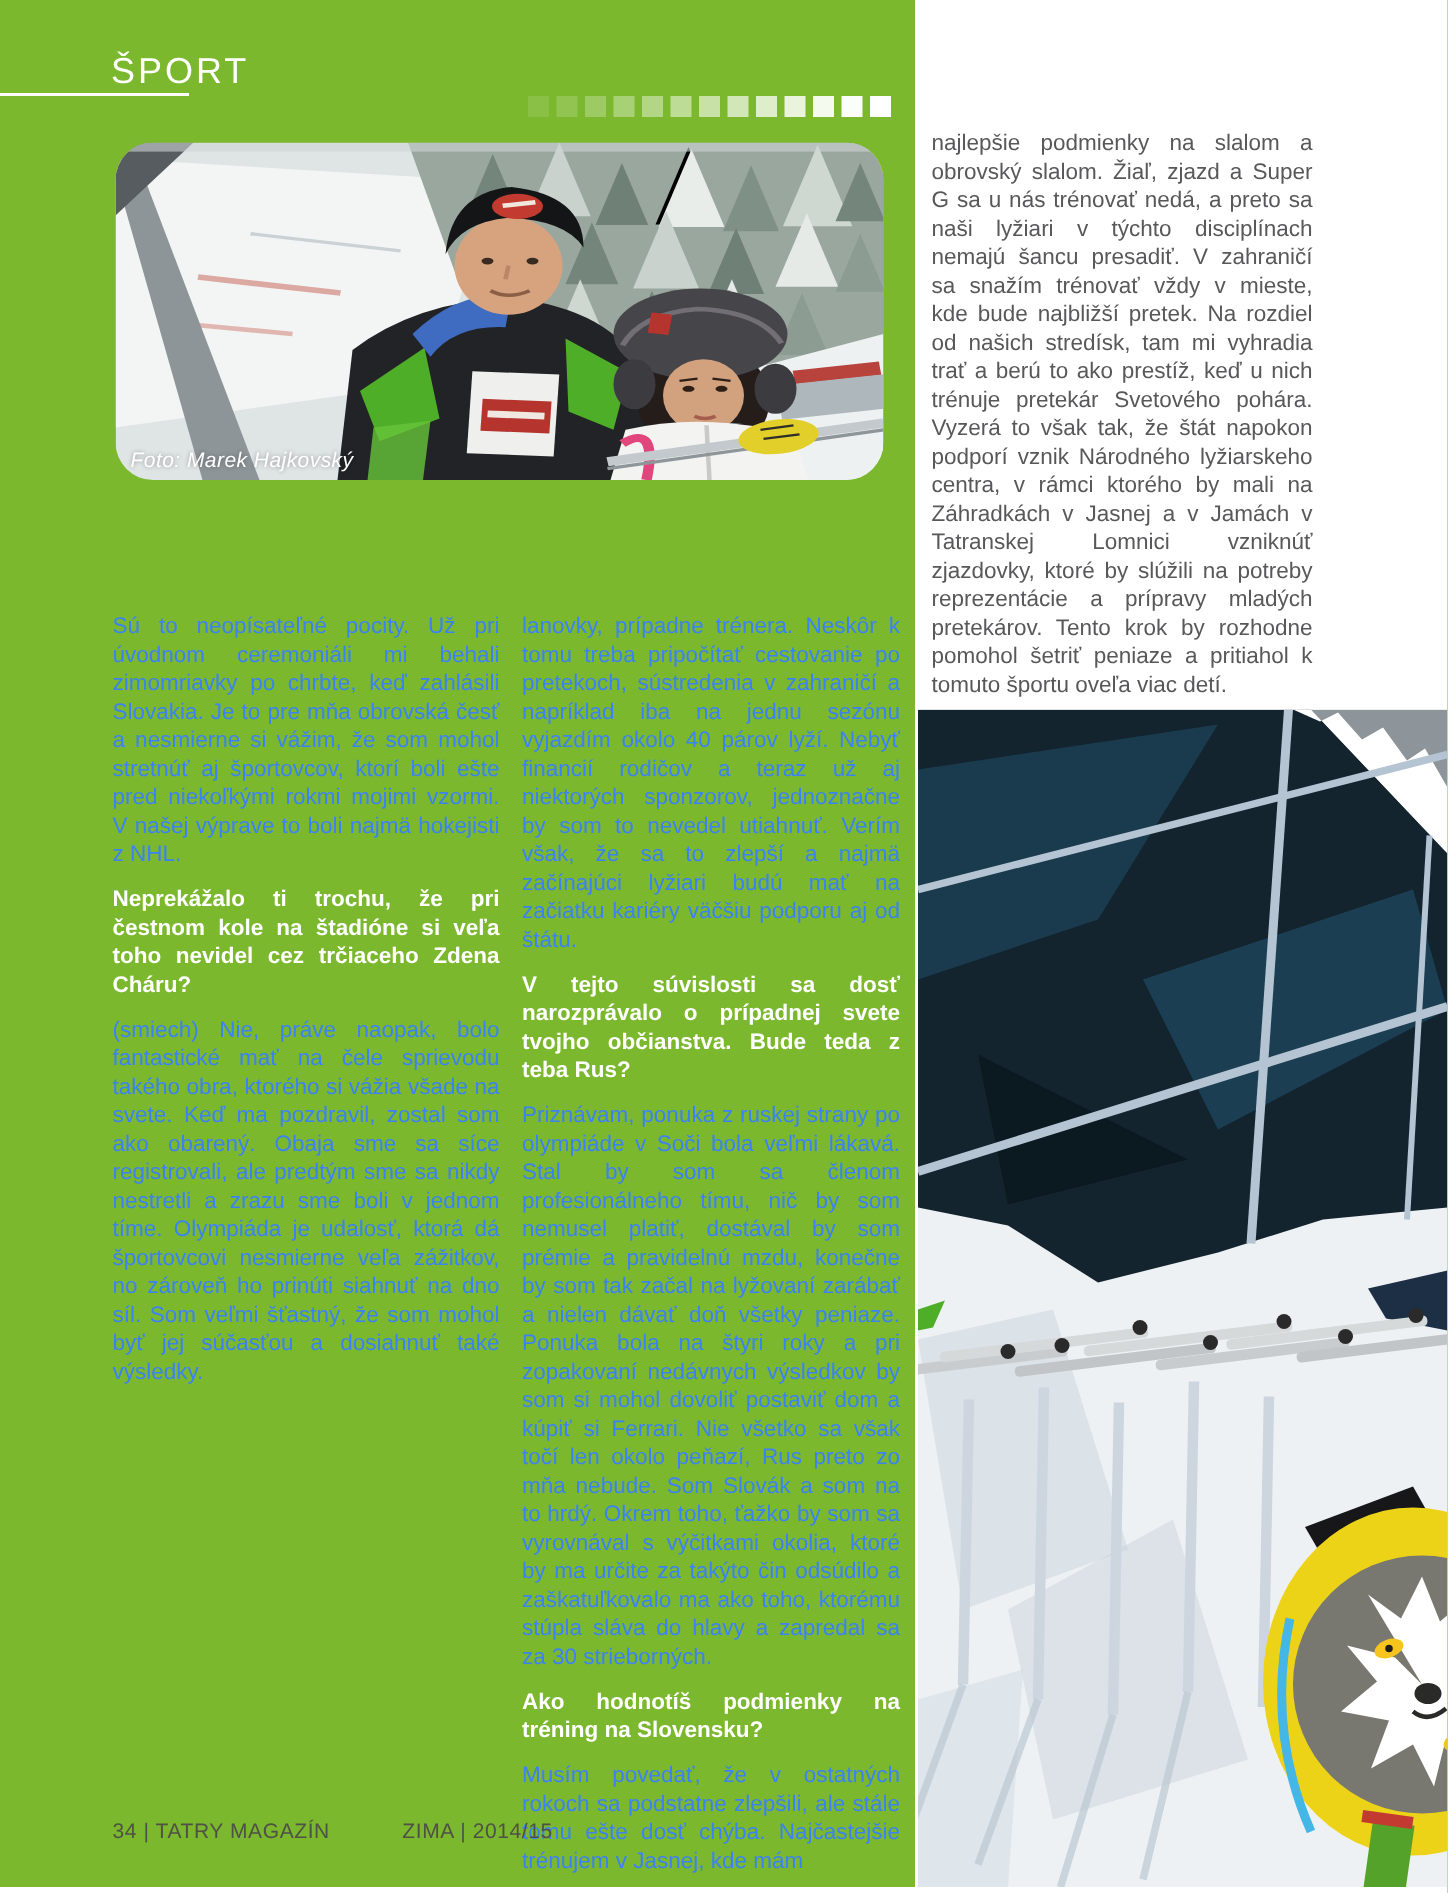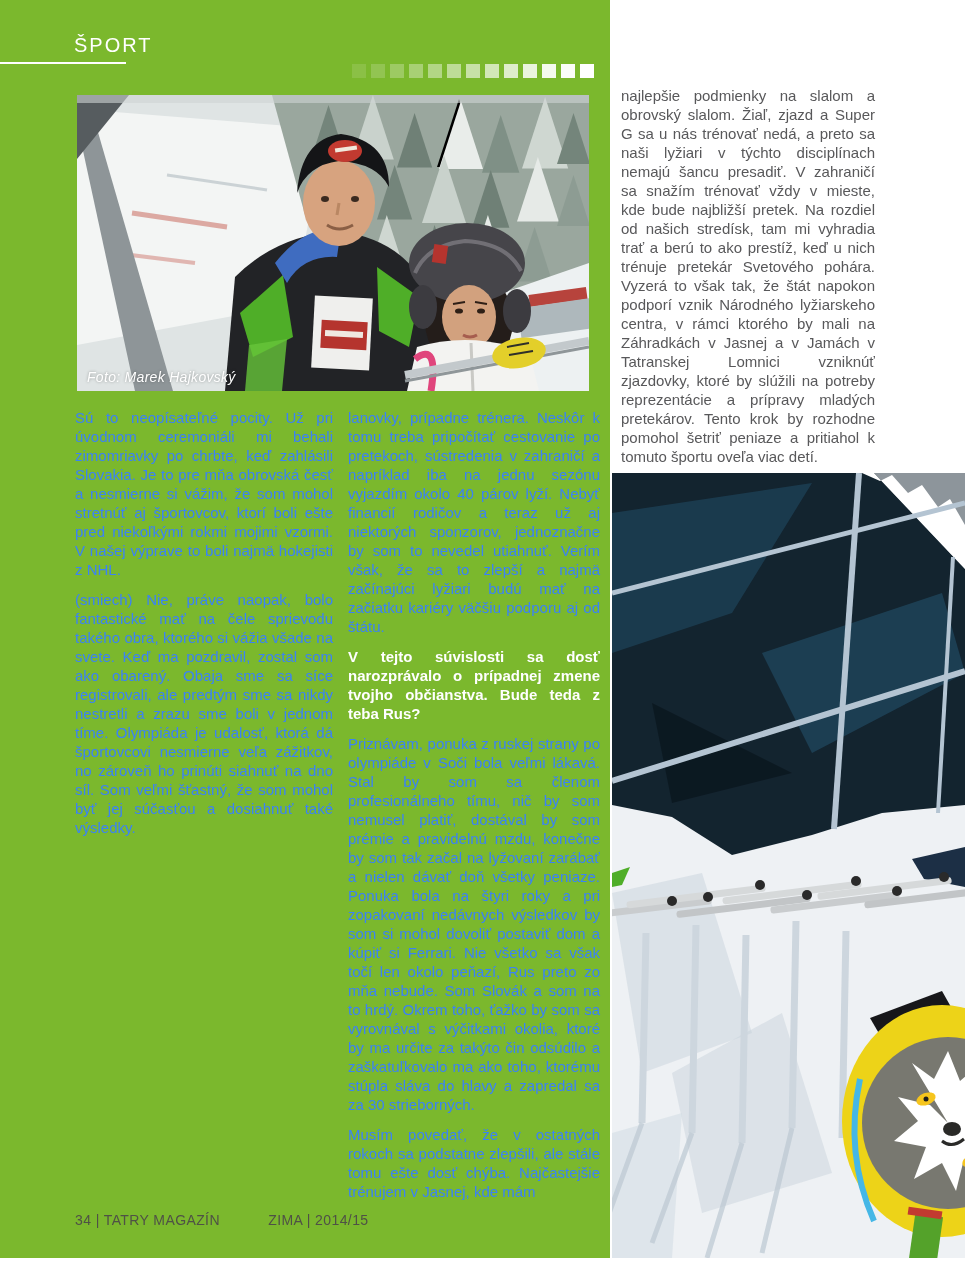--- a/index.html
+++ b/index.html
@@ -3,29 +3,29 @@
 <meta charset="utf-8">
 <style>
   html,body{margin:0;padding:0;}
   body{
     width:965px;height:1262px;position:relative;background:#ffffff;
     font-family:"Liberation Sans",sans-serif;overflow:hidden;
   }
   .green-field{position:absolute;left:0;top:0;width:610px;height:1258px;background:#7bb82d;}
 
   
-  .sport-label{position:absolute;left:74px;top:34px;color:#fff;font-size:20px;letter-spacing:2px;font-weight:400;}
+  .sport-label{position:absolute;left:74px;top:34px;color:#fff;font-size:24px;letter-spacing:2px;font-weight:400;}
   .sport-line{position:absolute;left:0;top:62px;width:126px;height:2px;background:#fff;}
 
   
   .squares{position:absolute;left:352px;top:64px;display:flex;gap:5px;}
   .squares span{width:14px;height:14px;background:#fff;display:block;}
 
   
-  .photo-main{position:absolute;left:77px;top:95px;width:512px;height:296px;overflow:hidden;}
+  .photo-main{position:absolute;left:77px;top:95px;width:512px;height:225px;overflow:hidden;border-radius:25px;}
   .photo-main svg{display:block;width:100%;height:100%;}
   .photo-caption{position:absolute;left:10px;bottom:6px;color:#fff;font-style:italic;font-size:14px;letter-spacing:.3px;text-shadow:0 0 3px rgba(0,0,0,.35);}
   .photo-right{position:absolute;left:612px;top:473px;width:353px;height:785px;overflow:hidden;}
   .photo-right svg{display:block;width:100%;height:100%;}
 
   
   .col{position:absolute;font-size:15px;line-height:19px;text-align:justify;}
   .col p{margin:0 0 11px 0;}
   .col-1{left:75px;top:408px;width:258px;}
   .col-2{left:348px;top:408px;width:252px;}
@@ -138,27 +138,29 @@
     <path d="M328,280 L512,246" stroke="#c3c9cc" stroke-width="8" fill="none"></path>
     <path d="M328,286 L512,252" stroke="#8f9699" stroke-width="3" fill="none"></path>
     <ellipse cx="442" cy="258" rx="27" ry="15" fill="#e3cf2a" transform="rotate(-10 442 258)"></ellipse>
     <path d="M430,252 L452,248 M432,260 L456,256" stroke="#2f2f2a" stroke-width="2" fill="none"></path>
   </svg>
   <div class="photo-caption">Foto: Marek Hajkovský</div>
 </div>
 
 <div class="col col-1">
   <p class="a">Sú to neopísateľné pocity. Už pri úvodnom ceremoniáli mi behali zimomriavky po chrbte, keď zahlásili Slovakia. Je to pre mňa obrovská česť a nesmierne si vážim, že som mohol stretnúť aj športovcov, ktorí boli ešte pred niekoľkými rokmi mojimi vzormi. V našej výprave to boli najmä hokejisti z NHL.</p>
+  <p class="q">Neprekážalo ti trochu, že pri čestnom kole na štadióne si veľa toho nevidel cez trčiaceho Zdena Cháru?</p>
   <p class="a">(smiech) Nie, práve naopak, bolo fantastické mať na čele sprievodu takého obra, ktorého si vážia všade na svete. Keď ma pozdravil, zostal som ako obarený. Obaja sme sa síce registrovali, ale predtým sme sa nikdy nestretli a zrazu sme boli v jednom tíme. Olympiáda je udalosť, ktorá dá športovcovi nesmierne veľa zážitkov, no zároveň ho prinúti siahnuť na dno síl. Som veľmi šťastný, že som mohol byť jej súčasťou a dosiahnuť také výsledky.</p>
 </div>
 
 <div class="col col-2">
   <p class="a">lanovky, prípadne trénera. Neskôr k tomu treba pripočítať cestovanie po pretekoch, sústredenia v zahraničí a napríklad iba na jednu sezónu vyjazdím okolo 40 párov lyží. Nebyť financií rodičov a teraz už aj niektorých sponzorov, jednoznačne by som to nevedel utiahnuť. Verím však, že sa to zlepší a najmä začínajúci lyžiari budú mať na začiatku kariéry väčšiu podporu aj od štátu.</p>
-  <p class="q">V tejto súvislosti sa dosť narozprávalo o prípadnej zmene tvojho občianstva. Bude teda z teba Rus?</p>
+  <p class="q">V tejto súvislosti sa dosť narozprávalo o prípadnej svete tvojho občianstva. Bude teda z teba Rus?</p>
   <p class="a">Priznávam, ponuka z ruskej strany po olympiáde v Soči bola veľmi lákavá. Stal by som sa členom profesionálneho tímu, nič by som nemusel platiť, dostával by som prémie a pravidelnú mzdu, konečne by som tak začal na lyžovaní zarábať a nielen dávať doň všetky peniaze. Ponuka bola na štyri roky a pri zopakovaní nedávnych výsledkov by som si mohol dovoliť postaviť dom a kúpiť si Ferrari. Nie všetko sa však točí len okolo peňazí, Rus preto zo mňa nebude. Som Slovák a som na to hrdý. Okrem toho, ťažko by som sa vyrovnával s výčitkami okolia, ktoré by ma určite za takýto čin odsúdilo a zaškatuľkovalo ma ako toho, ktorému stúpla sláva do hlavy a zapredal sa za 30 strieborných.</p>
+  <p class="q">Ako hodnotíš podmienky na tréning na Slovensku?</p>
   <p class="a">Musím povedať, že v ostatných rokoch sa podstatne zlepšili, ale stále tomu ešte dosť chýba. Najčastejšie trénujem v Jasnej, kde mám</p>
 </div>
 
 <div class="col col-3">
   <p class="a">najlepšie podmienky na slalom a obrovský slalom. Žiaľ, zjazd a Super G sa u nás trénovať nedá, a preto sa naši lyžiari v týchto disciplínach nemajú šancu presadiť. V zahraničí sa snažím trénovať vždy v mieste, kde bude najbližší pretek. Na rozdiel od našich stredísk, tam mi vyhradia trať a berú to ako prestíž, keď u nich trénuje pretekár Svetového pohára. Vyzerá to však tak, že štát napokon podporí vznik Národného lyžiarskeho centra, v rámci ktorého by mali na Záhradkách v Jasnej a v Jamách v Tatranskej Lomnici vzniknúť zjazdovky, ktoré by slúžili na potreby reprezentácie a prípravy mladých pretekárov. Tento krok by rozhodne pomohol šetriť peniaze a pritiahol k tomuto športu oveľa viac detí.</p>
 </div>
 
 <div class="photo-right">
   <svg viewBox="0 0 353 785" preserveAspectRatio="none">
     <rect width="353" height="785" fill="#eef1f4"></rect>

